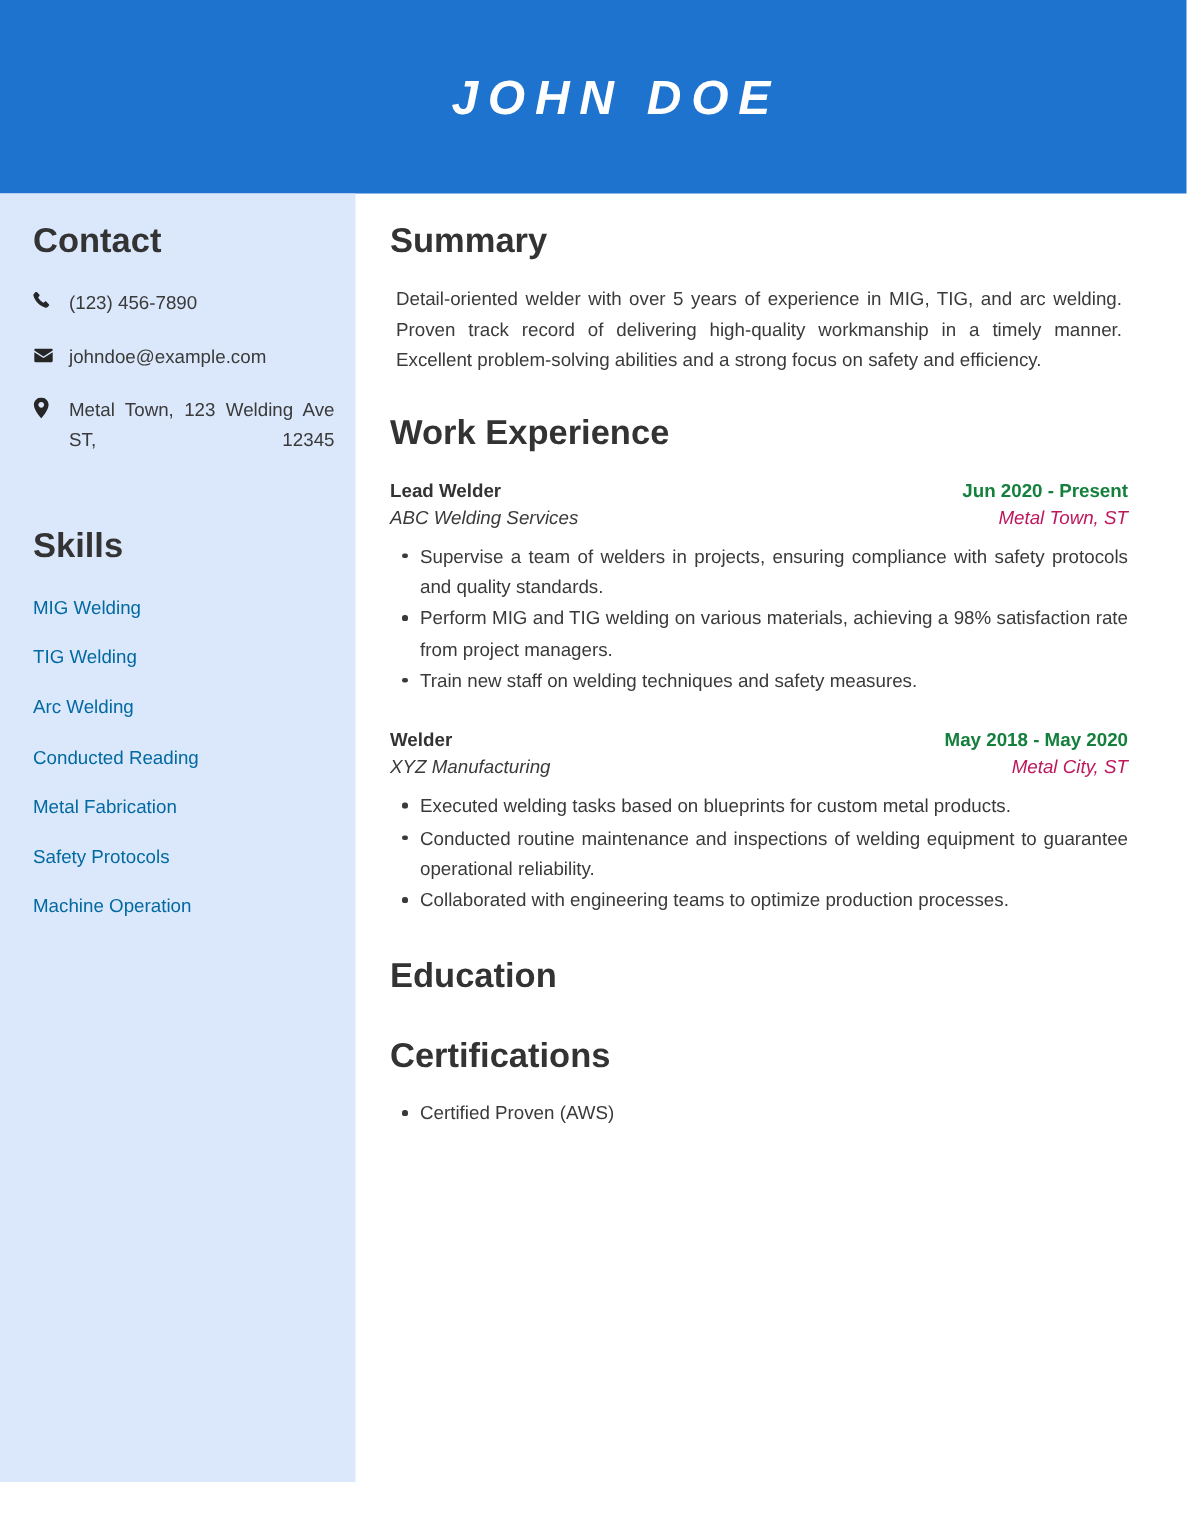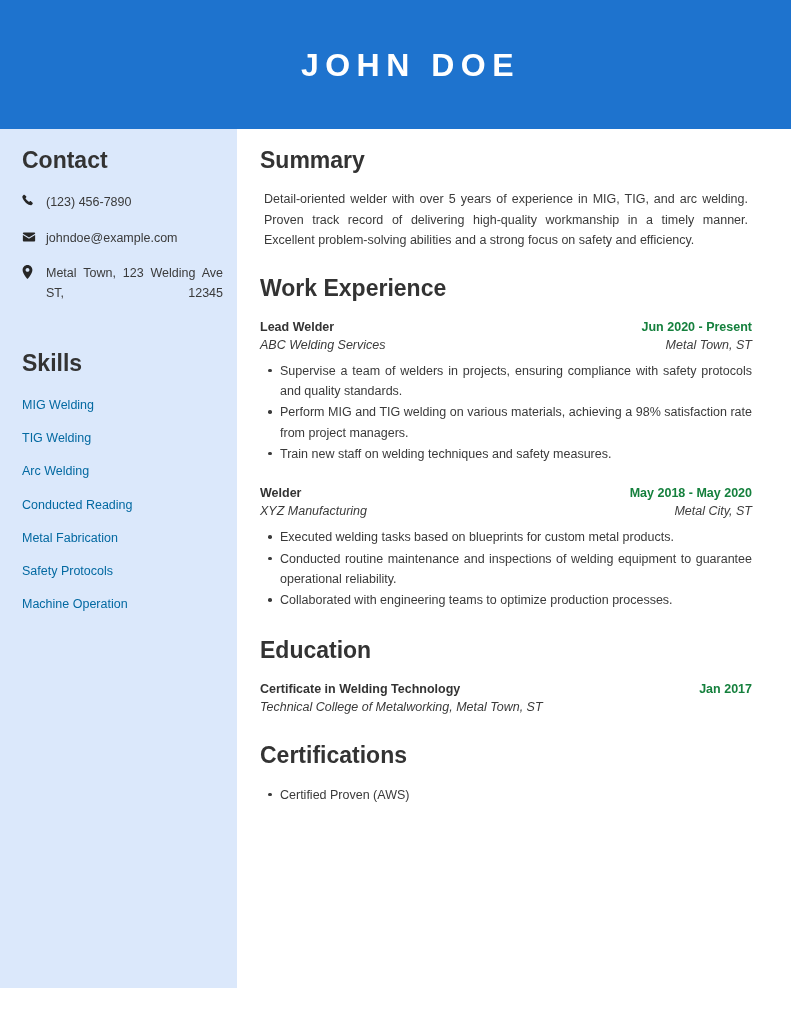--- a/index.html
+++ b/index.html
@@ -27,20 +27,21 @@
     top: 0;
     left: 0;
     width: 791px;
     height: 129px;
     background: #1e73ce;
     display: flex;
     align-items: center;
     justify-content: center;
     box-sizing: border-box;
     padding-left: 30px;
+    font-style: italic;
   }
   .header-name {
     color: #ffffff;
     font-size: 32px;
     font-weight: bold;
     letter-spacing: 6.5px;
     line-height: 1;
     white-space: nowrap;
   }
 
@@ -182,21 +183,21 @@
     white-space: nowrap;
   }
   .entry-org {
     font-size: 12.5px;
     font-style: italic;
     color: #3a3a3a;
   }
   .entry-loc {
     font-size: 12.5px;
     font-style: italic;
-    color: #404040;
+    color: #be185d;
     text-align: left;
     white-space: nowrap;
   }
 
   .bullets {
     margin: 7px 0 0 0;
     padding: 0 0 0 20px;
     list-style: none;
   }
   .bullets li {
@@ -335,29 +336,20 @@
         </div>
         <ul class="bullets">
           <li>Executed welding tasks based on blueprints for custom metal products.</li>
           <li>Conducted routine maintenance and inspections of welding equipment to guarantee operational reliability.</li>
           <li>Collaborated with engineering teams to optimize production processes.</li>
         </ul>
       </div>
 
       <div class="sec-heading edu-h">Education</div>
 
-      <div class="entry">
-        <div class="entry-row">
-          <span class="entry-title">Certificate in Welding Technology</span>
-          <span class="entry-date">Jan 2017</span>
-        </div>
-        <div class="entry-row edu-sub">
-          <span class="entry-org">Technical College of Metalworking, Metal Town, ST</span>
-        </div>
-      </div>
 
       <div class="sec-heading cert-h">Certifications</div>
       <ul class="cert-list">
         <li>Certified Proven (AWS)</li>
       </ul>
 
     </div>
 
   </div>
 </div>

